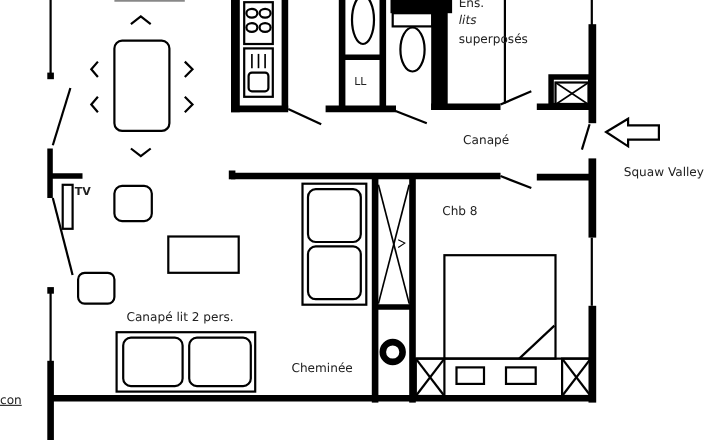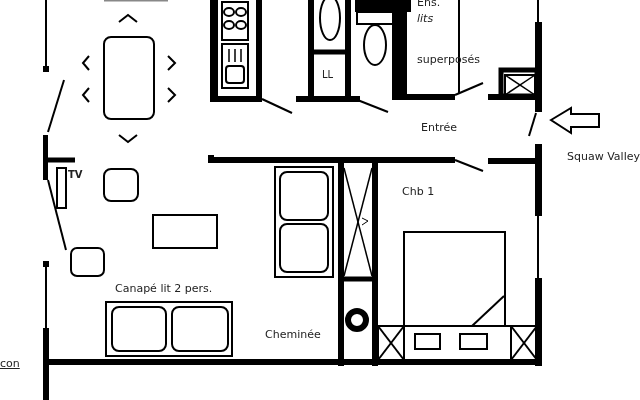--- a/index.html
+++ b/index.html
@@ -140,21 +140,21 @@
       <line x1="511" y1="326" x2="537" y2="360"></line>
       <line x1="537" y1="326" x2="511" y2="360"></line>
       <rect x="415" y="334" width="25" height="15"></rect>
       <rect x="460" y="334" width="27" height="15"></rect>
     </g>
   </g>
 </svg>
 
 <div class="lbl" style="left:417px;top:-4px;">Ens.</div>
 <div class="lbl" style="left:417px;top:12px;font-style:italic;">lits</div>
-<div class="lbl" style="left:417px;top:29px;margin-top:24px;">superposés</div>
+<div class="lbl" style="left:417px;top:29px;">superposés</div>
 <div class="lbl" style="left:322px;top:68px;font-size:10px;text-align:right;">LL</div>
-<div class="lbl" style="left:421px;top:121px;">Entrée</div>
+<div class="lbl" style="left:421px;top:121px;">Canapé</div>
 <div class="lbl" style="left:567px;top:150px;">Squaw Valley</div>
-<div class="lbl" style="left:402px;top:185px;">Chb 1</div>
+<div class="lbl" style="left:402px;top:185px;">Chb 8</div>
 <div class="lbl" style="left:68px;top:168px;font-size:10px;font-weight:bold;">TV</div>
 <div class="lbl" style="left:115px;top:282px;">Canapé lit 2 pers.</div>
 <div class="lbl" style="left:265px;top:328px;">Cheminée</div>
 <div class="lbl" style="left:0px;top:357px;text-decoration:underline;">con</div>
 
 </body></html>

